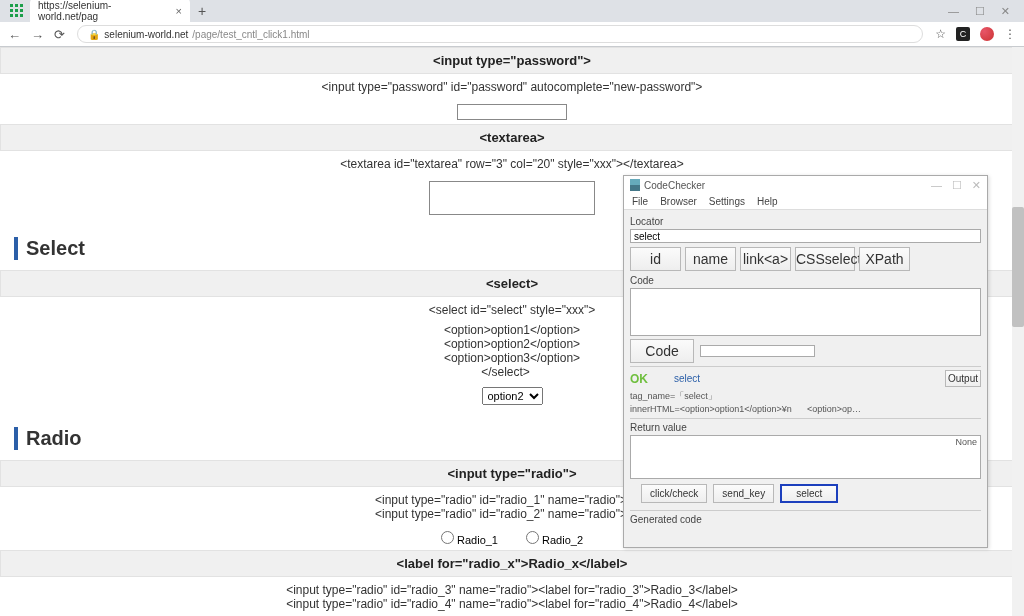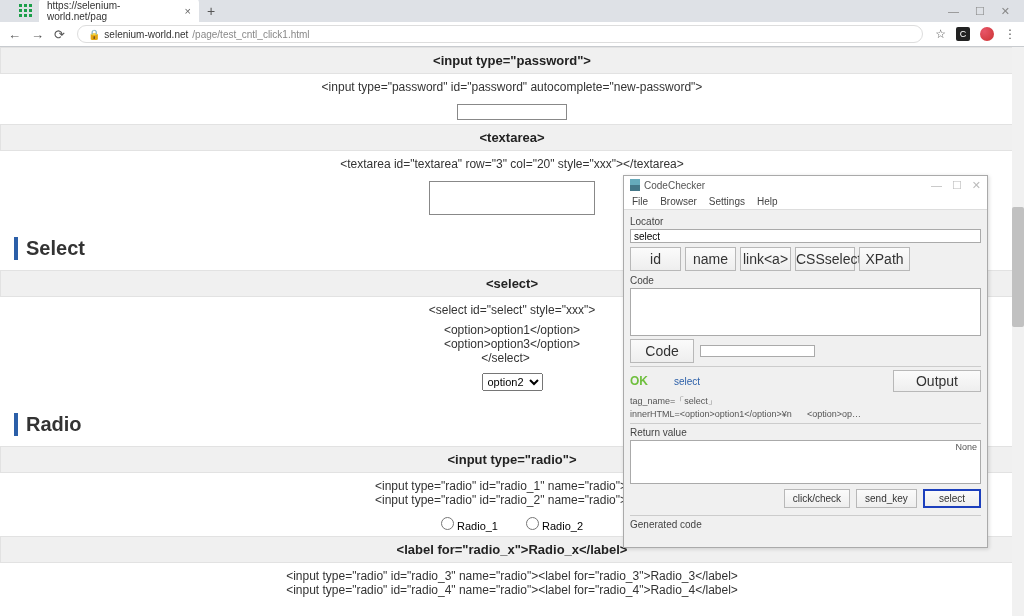--- a/index.html
+++ b/index.html
@@ -1,20 +1,20 @@
 <!DOCTYPE html>
 <html><head>
 <meta charset="utf-8">
 <style>
 * { margin: 0; padding: 0; box-sizing: border-box; font-family: Arial, sans-serif; }
 body { width: 1024px; height: 616px; overflow: hidden; position: relative; background: #fff; }
 
 
 .browser-chrome { background: #dee1e6; border-bottom: 1px solid #c8cbcf; }
-.tab-bar { display: flex; align-items: center; height: 22px; padding-left: 13px; border-radius: 11px; }
+.tab-bar { display: flex; align-items: center; height: 22px; padding-left: 4px; border-radius: 11px; }
 .app-icon { width: 14px; height: 14px; display: grid; grid-template-columns: repeat(3,1fr); gap: 1px; margin: 0 6px; }
 .app-icon div { background: #1c9e4a; width: 3px; height: 3px; }
 .tab { background: #fff; border-radius: 6px 6px 0 0; padding: 3px 8px; font-size: 10px; color: #333; display: flex; align-items: center; gap: 8px; width: 160px; }
 .tab .close { font-size: 11px; color: #666; margin-left: auto; }
 .new-tab { margin-left: 8px; color: #555; font-size: 14px; }
 .win-controls { margin-left: auto; display: flex; gap: 16px; padding-right: 14px; color: #888; font-size: 11px; }
 .addr-bar { display: flex; align-items: center; height: 24px; background: #fff; padding: 0 8px; gap: 12px; }
 .nav-icons { display: flex; gap: 10px; color: #555; font-size: 13px; }
 .url-box { flex: 1; display: flex; align-items: center; gap: 4px; font-size: 10px; color: #555; border: 1px solid #ddd; border-radius: 12px; padding: 2px 10px; height: 18px; }
 .url-box .domain { color: #333; }
@@ -48,25 +48,25 @@
 .cc-input { width: 100%; border: 1px solid #aaa; background: #fff; padding: 1px 3px; height: 14px; font-size: 10px; }
 .cc-btns { display: flex; gap: 4px; margin: 4px 0; }
 .cc-btn { border: 1px solid #b8b8b8; background: linear-gradient(#fbfbfb,#eee); padding: 3px 0; font-size: 14px; width: 51px; text-align: center; cursor: pointer; }
 .cc-codearea { width: 100%; height: 48px; border: 1px solid #aaa; background: #fff; margin-bottom: 3px; }
 .cc-row { display: flex; align-items: center; gap: 6px; margin-bottom: 3px; }
 .cc-ok { color: #6fbf3e; font-size: 12px; font-weight: bold; }
 .cc-blue { color: #2b5fa8; font-size: 10px; }
 .cc-small { font-size: 9px; color: #555; line-height: 1.4; }
 .cc-sep { border-top: 1px solid #ccc; margin: 3px 0; }
 .cc-ret { width: 100%; height: 44px; border: 1px solid #aaa; background: #fff; padding: 1px 3px; font-size: 9px; color: #555; margin-bottom: 5px; text-align: right; }
-.cc-actbtns { display: flex; gap: 6px; margin-left: 17px; justify-content: flex-end; }
+.cc-actbtns { display: flex; gap: 6px; margin-left: 11px; }
 .cc-actbtn { border: 1px solid #b8b8b8; background: linear-gradient(#fbfbfb,#eee); padding: 3px 8px; font-size: 10px; cursor: pointer; }
 .cc-actbtn.sel { border: 2px solid #1c3fbd; padding: 2px 14px; }
 .cc-gen { width: calc(100% - 2px); height: 30px; border: 1px solid #aaa; background: #fff; padding: 1px 3px; font-size: 8.5px; font-family: monospace; color: #333; margin: 2px 0 0 0; white-space: pre; overflow: hidden; }
-.cc-output { border: 1px solid #b8b8b8; background: linear-gradient(#fbfbfb,#eee); padding: 2px 22px; font-size: 14px; margin-left: auto; cursor: pointer; }
+.cc-output { border: 1px solid #b8b8b8; background: linear-gradient(#fbfbfb,#eee); padding: 2px 2px; font-size: 10px; margin-left: auto; cursor: pointer; }
 .cc-thin { width: 100%; border: 1px solid #aaa; background: #fff; height: 12px; }
 .cc-half { width: 115px; }
 </style>
 </head>
 <body>
 
 <div class="browser-chrome">
   <div class="tab-bar">
     <div class="app-icon">
         <div></div>
@@ -124,20 +124,21 @@
   <div class="band">&lt;textarea&gt;</div>
   <div class="code-line">&lt;textarea id="textarea" row="3" col="20" style="xxx"&gt;&lt;/textarea&gt;</div>
   <div class="demo-center">
       <textarea class="demo-textarea" style=""></textarea>
     </div>
 
   <div class="section-header">Select</div>
   <div class="band">&lt;select&gt;</div>
   <div class="code-line">&lt;select id="select" style="xxx"&gt;</div>
   <div class="code-line" style="padding:0">&lt;option&gt;option1&lt;/option&gt;</div>
+  <div class="code-line" style="padding:0">&lt;option&gt;option2&lt;/option&gt;</div>
   <div class="code-line" style="padding:0">&lt;option&gt;option3&lt;/option&gt;</div>
   <div class="code-line" style="padding:0 13px 4px 0">&lt;/select&gt;</div>
   <div class="demo-center">
       <select class="demo-select"><option>option2</option></select>
     </div>
 
   <div class="section-header">Radio</div>
   <div class="band">&lt;input type="radio"&gt;</div>
   <div class="code-line" style="padding-bottom:0">&lt;input type="radio" id="radio_1" name="radio"&gt;Rad</div>
   <div class="code-line" style="padding-top:0">&lt;input type="radio" id="radio_2" name="radio"&gt;Rad</div>

